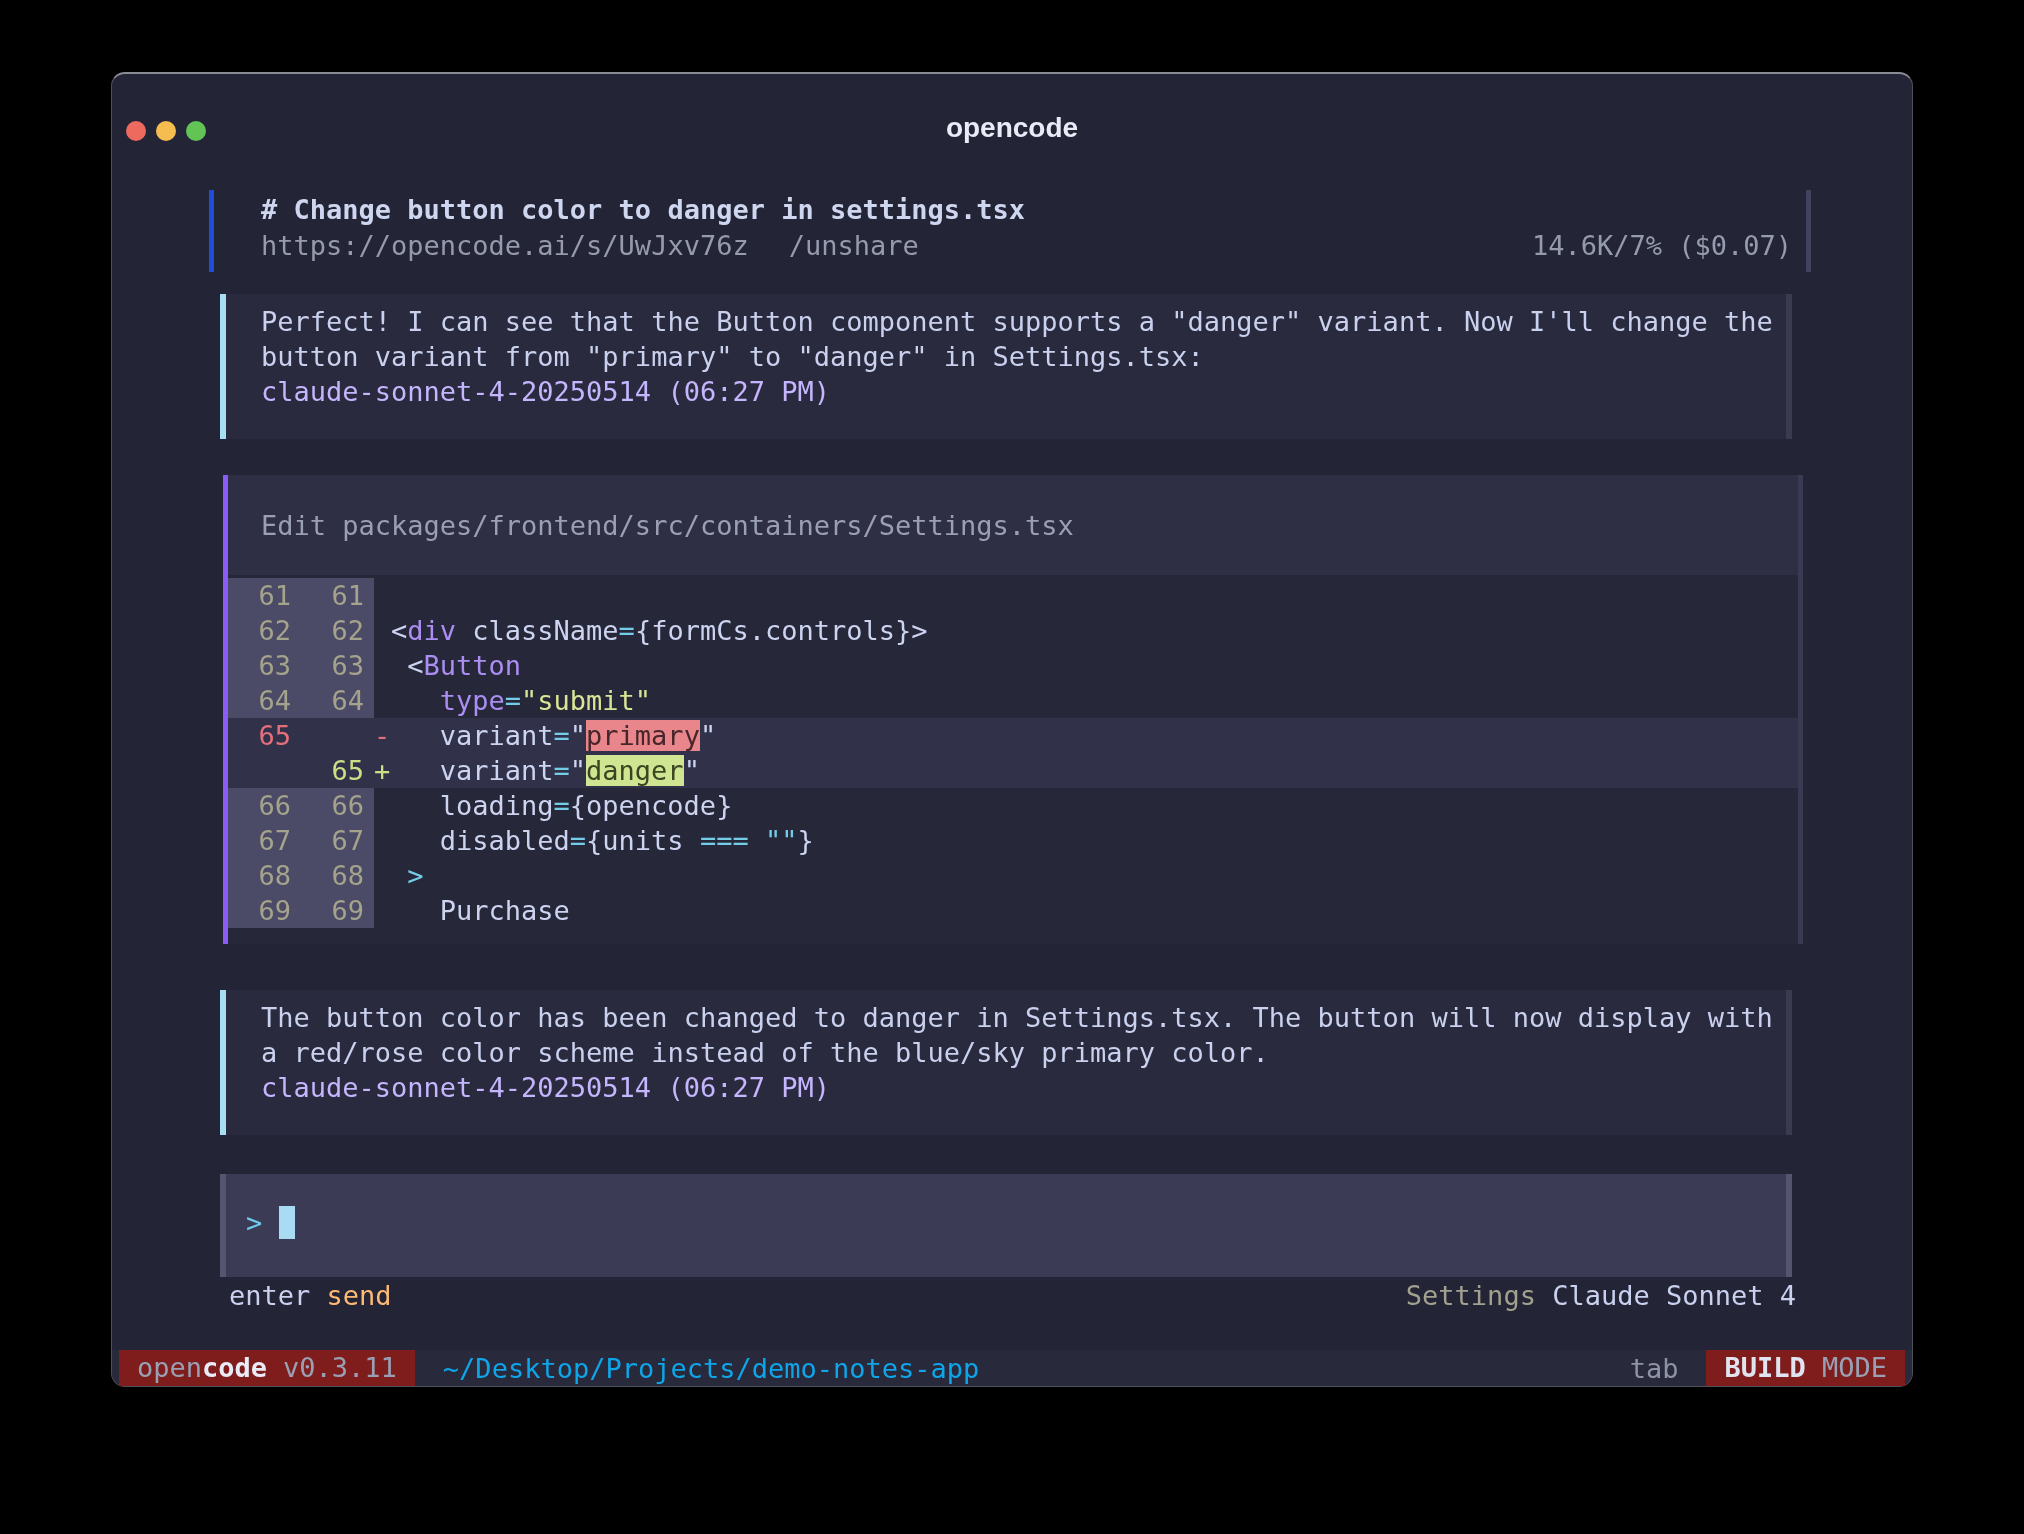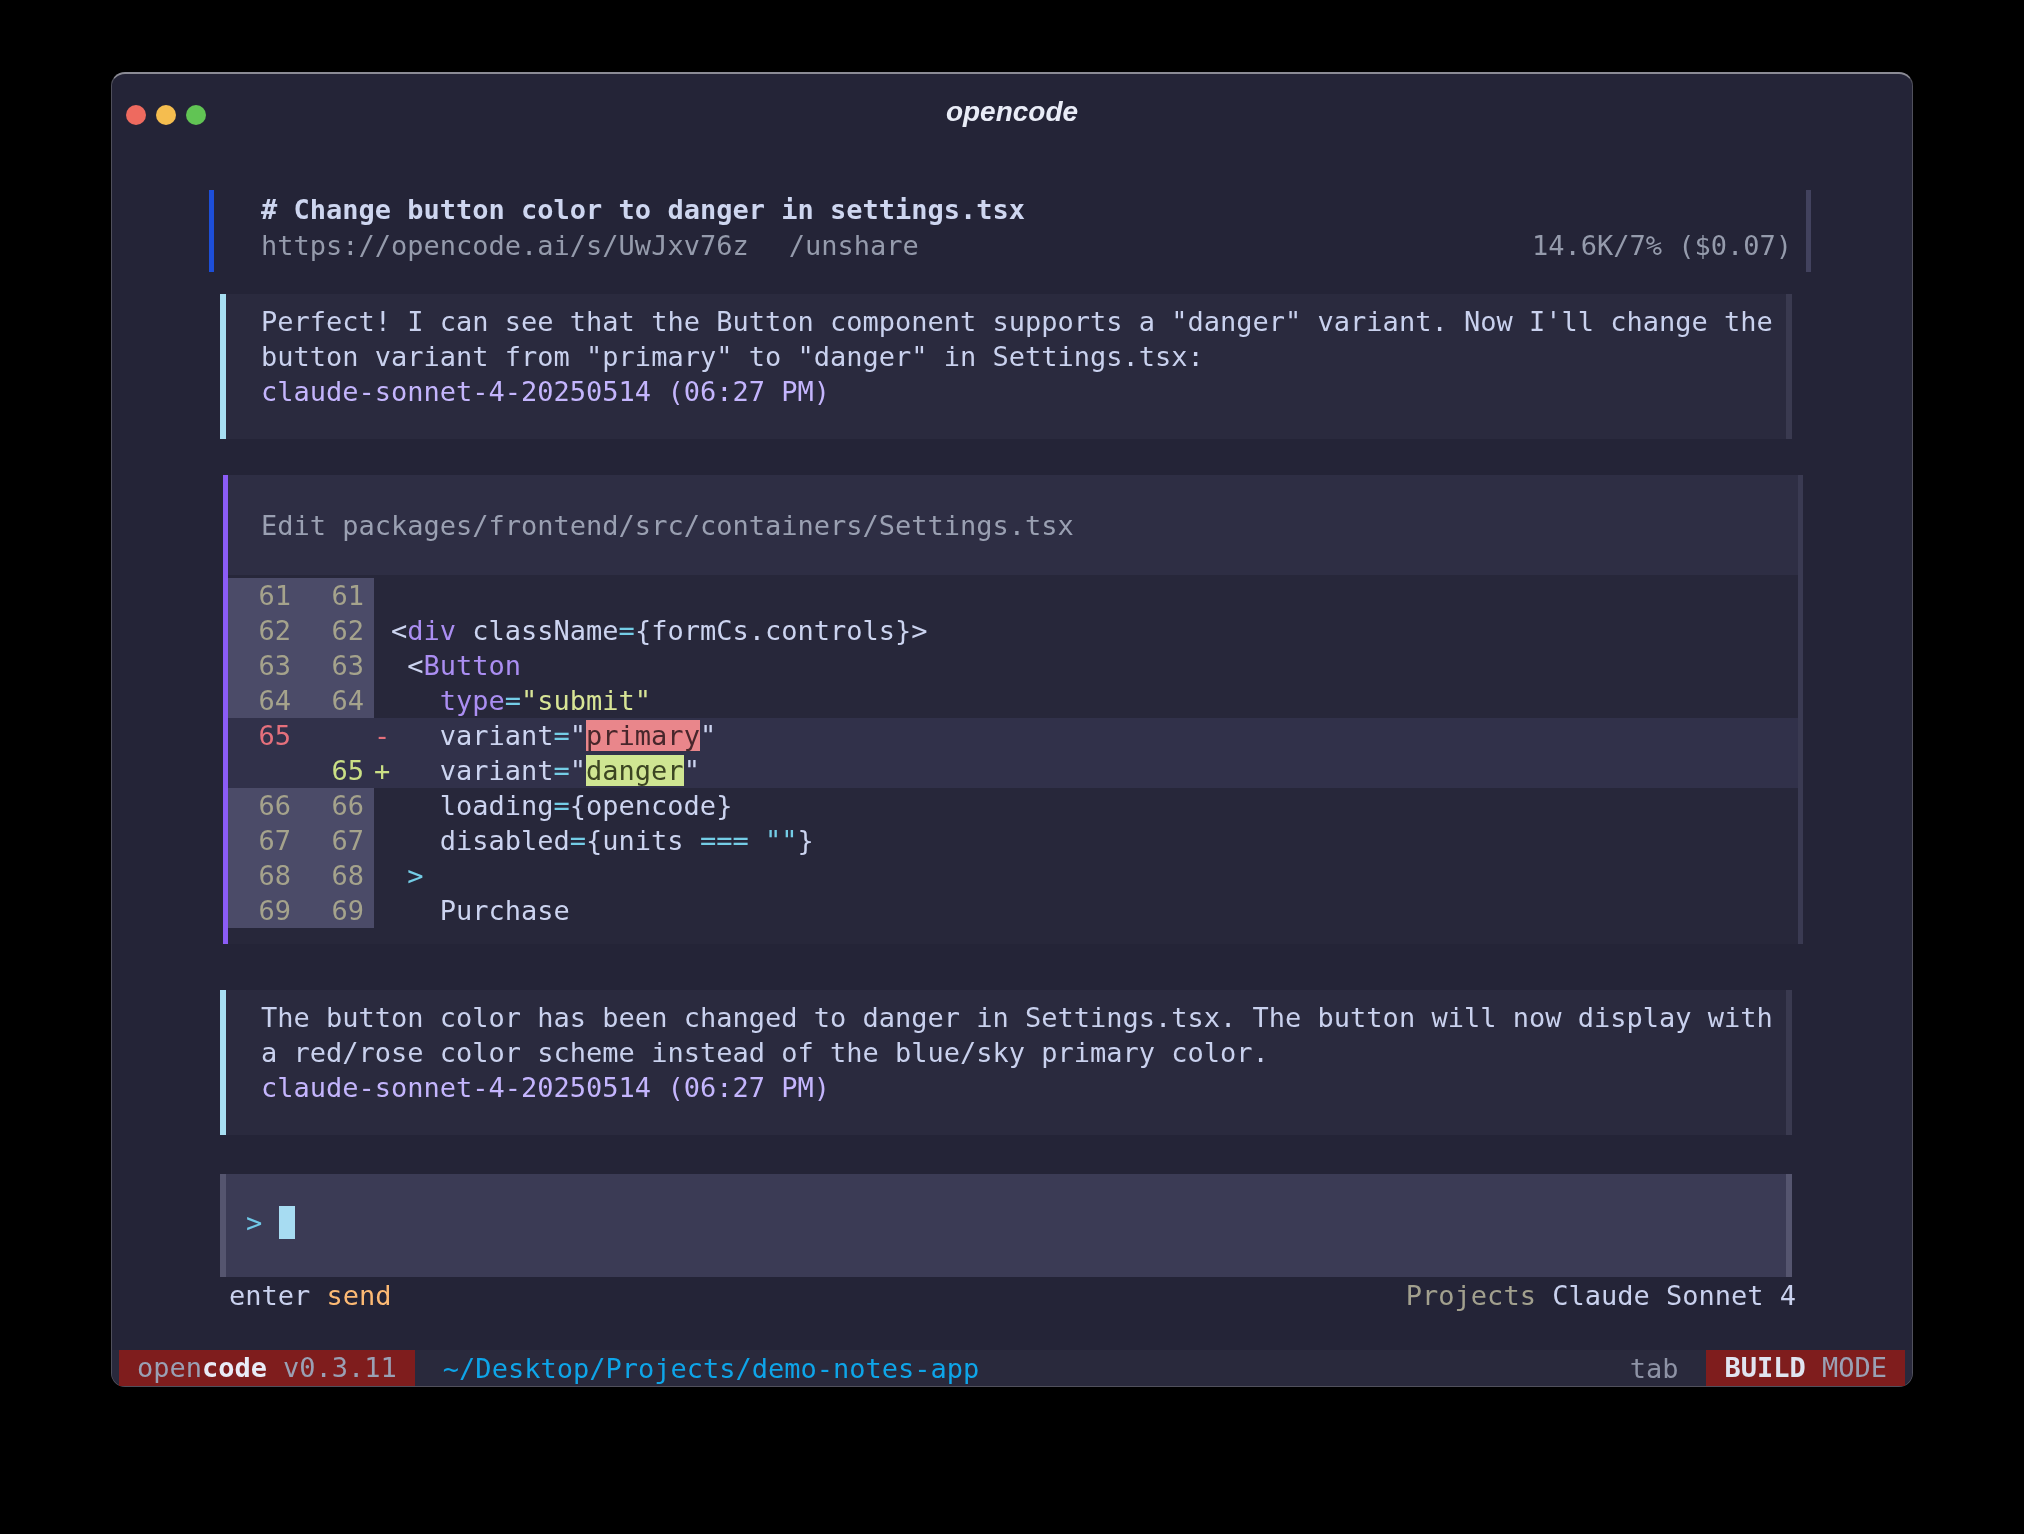--- a/index.html
+++ b/index.html
@@ -1,21 +1,21 @@
 <!DOCTYPE html>
 <html><head>
 <meta charset="utf-8">
 <style>
   html,body{margin:0;padding:0;background:#000;}
   #screen{position:relative;width:2024px;height:1534px;background:#000;overflow:hidden;
           font-family:"DejaVu Sans Mono", monospace;font-size:27px;color:#c9d1ee;}
   .window{position:absolute;left:111px;top:72px;width:1800px;height:1312px;background:#242437;
           border:1px solid #50505c;border-top:2px solid #8b8b95;border-radius:14px;box-sizing:content-box;}
   
-  .titlebar{position:absolute;top:0;left:0;width:100%;height:70px;font-style:italic;}
+  .titlebar{position:absolute;top:16px;left:0;width:100%;height:70px;}
   .tl{position:absolute;top:31px;width:20px;height:20px;border-radius:50%;}
   .tl.close{left:14px;background:#ee6a5f;}
   .tl.min{left:44px;background:#f5bd4f;}
   .tl.max{left:74px;background:#61c454;}
   .win-title{position:absolute;top:22px;left:0;width:100%;text-align:center;
              font-family:"Liberation Sans", sans-serif;font-weight:bold;font-size:28px;color:#e9ecf7;}
   
   .hdr{position:absolute;top:116px;left:97px;width:1592px;height:80px;
        border-left:5px solid #1d4ed8;border-right:5px solid #42425e;padding-top:2px;box-sizing:content-box;}
   .hdr .row{position:relative;height:36px;line-height:36px;padding-left:47px;}
@@ -182,21 +182,21 @@
         <span class="prompt">&gt;</span><span class="cursor"></span>
       </div>
     </div>
 
     <div class="hints">
       <div>
         <span class="hint-key">enter</span>
         <span class="hint-act">send</span>
       </div>
       <div>
-        <span class="provider">Projects</span>
+        <span class="provider">Settings</span>
         <span class="model">Claude Sonnet 4</span>
       </div>
     </div>
 
     <div class="status">
       <div class="seg seg-brand">
         <span class="brand-open">open</span><span class="brand-code">code</span><span class="version">v0.3.11</span>
       </div>
       <span class="cwd">~/Desktop/Projects/demo-notes-app</span>
       <div class="spacer"></div>

